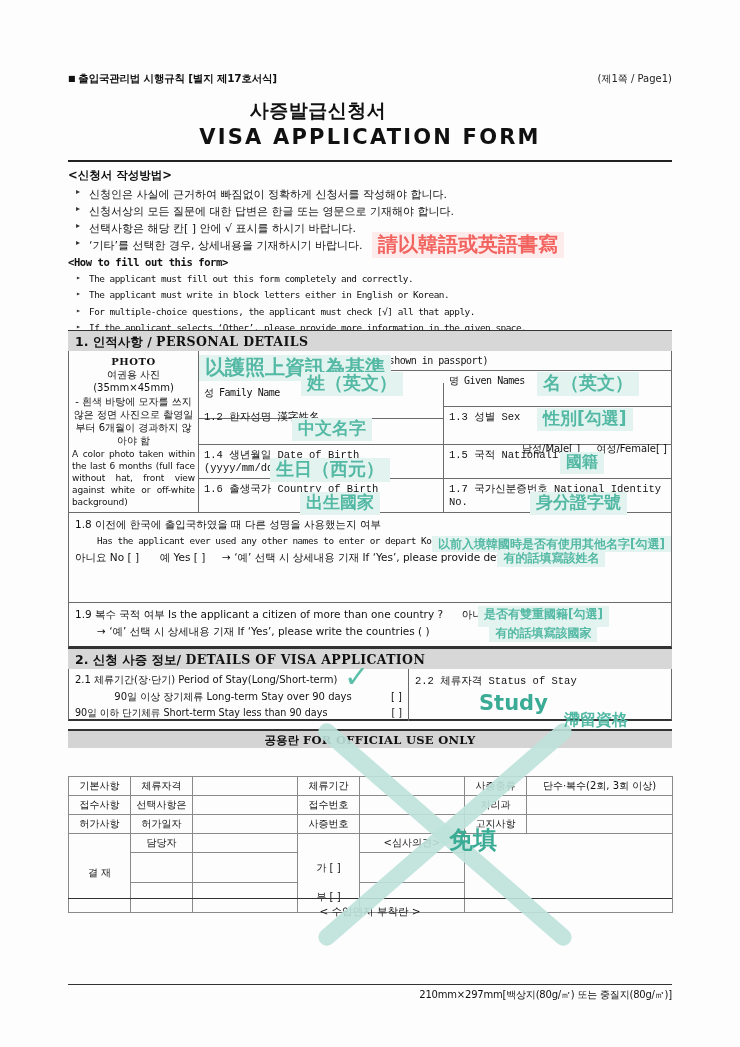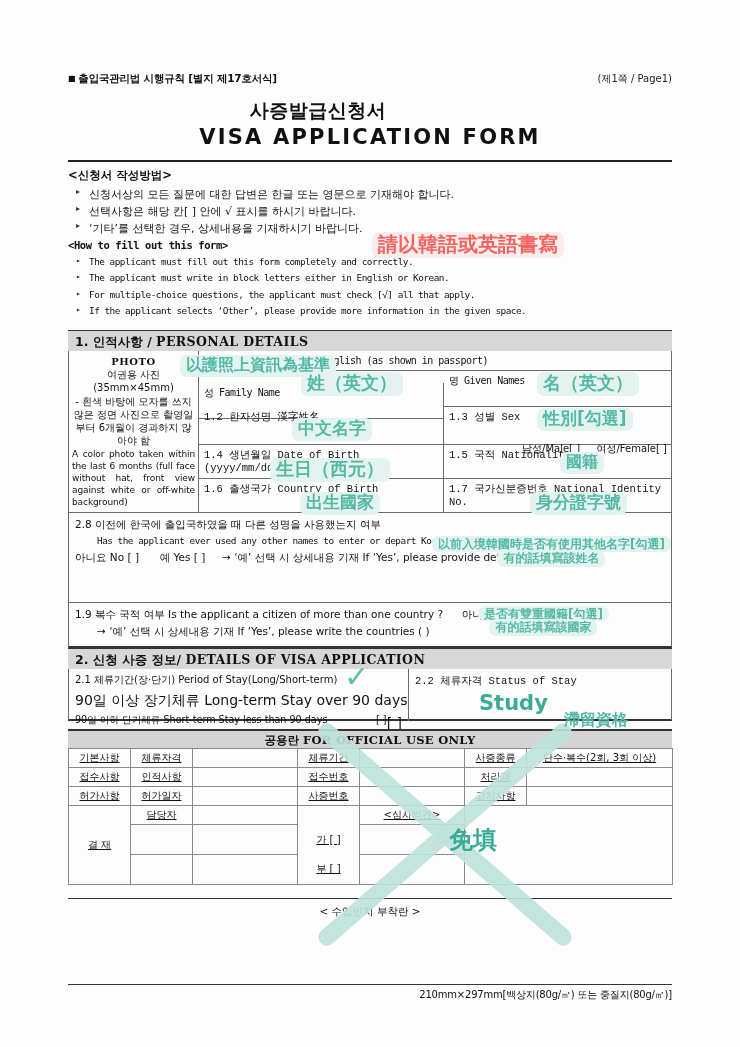--- a/index.html
+++ b/index.html
@@ -222,21 +222,21 @@
   
   .anno {
     position: absolute;
     font-weight: 700;
     white-space: nowrap;
     z-index: 40;
     line-height: 1.05;
   }
   .anno .hl {
     background: #e3f3ef;
-    border-radius: 7px;
+    border-radius: 0;
     padding: 2px 6px 3px 6px;
     display: inline-block;
   }
   .anno.teal .hl { color: #54b9a4; }
   .anno.red  .hl { color: #f2625e; background: #fdeceb; }
 
   .anno.teal-dark .hl { color: #3aab95; }
 
   
   .bigx { position: absolute; z-index: 30; pointer-events: none; }
@@ -265,20 +265,21 @@
     <div class="hdr-left"><span class="sq">■</span><span>출입국관리법 시행규칙 [별지 제17호서식]</span></div>
     <div class="hdr-right">(제1쪽 / Page1)</div>
   </div>
   <div class="title-kr">사증발급신청서</div>
   <div class="title-en">VISA APPLICATION FORM</div>
   <div class="rule-top"></div>
 
   <div class="instr">
     <div class="head">&lt;신청서 작성방법&gt;</div>
     <ul>
+      <li>신청인은 사실에 근거하여 빠짐없이 정확하게 신청서를 작성해야 합니다.</li>
       <li>신청서상의 모든 질문에 대한 답변은 한글 또는 영문으로 기재해야 합니다.</li>
       <li>선택사항은 해당 칸[   ] 안에 √ 표시를 하시기 바랍니다.</li>
       <li>‘기타’를 선택한 경우, 상세내용을 기재하시기 바랍니다.</li>
     </ul>
     <div class="head en">&lt;How to fill out this form&gt;</div>
     <ul>
       <li class="en">The applicant must fill out this form completely and correctly.</li>
       <li class="en">The applicant must write in block letters either in English or Korean.</li>
       <li class="en">For multiple-choice questions, the applicant must check [√] all that apply.</li>
       <li class="en">If the applicant selects ‘Other’, please provide more information in the given space.</li>
@@ -330,21 +331,21 @@
 
     <div class="cell bdr-r bdr-b" style="left:130px; top:128px; width:245px; height:34px;">
       <span class="lbl-num">1.6 출생국가 Country of Birth</span>
     </div>
     <div class="cell bdr-b" style="left:375px; top:128px; width:228px; height:34px;">
       <span class="lbl-num">1.7 국가신분증번호 National Identity No.</span>
     </div>
   </div>
 
   <div class="block" style="top:513px; height:90px; border-bottom:1px solid #6b6b6b;">
-    <span class="ln">2.8  이전에 한국에 출입국하였을 때 다른 성명을 사용했는지 여부</span>
+    <span class="ln">1.8  이전에 한국에 출입국하였을 때 다른 성명을 사용했는지 여부</span>
     <span class="ln indent en">Has the applicant ever used any other names to enter or depart Korea</span>
     <span class="ln">
       <span>아니요 No [    ]</span>
       <span style="display:inline-block;width:14px;"></span>
       <span>예 Yes [    ]</span>
       <span style="display:inline-block;width:10px;"></span>
       <span>→ ‘예’ 선택 시  상세내용 기재 If ‘Yes’, please provide details</span>
     </span>
   </div>
 
@@ -360,40 +361,40 @@
   </div>
 
   <div class="sec-bar" style="top:648px;">
     <span>2. 신청 사증 정보/</span>
     <span class="en">DETAILS OF VISA APPLICATION</span>
   </div>
 
   <div class="grid" style="top:669px; height:52px; border-bottom:2.2px solid #333;">
     <div class="cell bdr-r" style="left:0; top:0; width:340px; height:52px; padding:3px 6px;">
       <span class="ln" style="font-size:10px;">2.1 체류기간(장·단기) Period of Stay(Long/Short-term)</span>
-      <span class="ln" style="font-size:14px;text-align:center;">
+      <span class="ln" style="font-size:10px;text-align:center;">
         <span>90일 이상 장기체류 Long-term Stay over 90 days</span>
         <span style="float:right;">[      ]</span>
       </span>
       <span class="ln" style="font-size:9.6px;">
         <span>90일 이하 단기체류 Short-term Stay less than 90 days</span>
         <span style="float:right;">[      ]</span>
       </span>
     </div>
     <div class="cell" style="left:340px; top:0; width:263px; height:52px; padding:5px 6px;">
       <span class="lbl-num">2.2 체류자격 Status of Stay</span>
     </div>
   </div>
 
   <div class="offbar" style="top:729px;">
     <span>공용란</span>
     <span class="en">FOR OFFICIAL USE ONLY</span>
   </div>
 
-  <table class="offtable" style="top:748px;text-decoration:underline;">
+  <table class="offtable" style="top:776px;">
     <colgroup>
       <col style="width:62px">
         <col style="width:62px">
         <col style="width:105px">
       <col style="width:62px">
         <col style="width:105px">
         <col style="width:62px">
         <col style="width:146px">
     </colgroup>
     <tbody>
@@ -401,21 +402,21 @@
         <td>기본사항</td>
         <td>체류자격</td>
         <td></td>
         <td>체류기간</td>
         <td></td>
         <td>사증종류</td>
         <td>단수·복수(2회, 3회 이상)</td>
       </tr>
       <tr>
         <td>접수사항</td>
-        <td>인적사항</td>
+        <td>선택사항은</td>
         <td></td>
         <td>접수번호</td>
         <td></td>
         <td>처리과</td>
         <td></td>
       </tr>
       <tr>
         <td>허가사항</td>
         <td>허가일자</td>
         <td></td>
@@ -454,21 +455,21 @@
 
   <div class="bigx" style="left:285px; top:748px; width:330px; height:160px;">
     <span style="left:-5px; top:78px; width:330px; height:17px; transform:rotate(-41deg); transform-origin:center;"></span>
     <span style="left:-5px; top:78px; width:330px; height:17px; transform:rotate(41deg); transform-origin:center;"></span>
   </div>
 
   <div class="anno red" style="left:372px; top:232px; font-size:20px;">
     <span class="hl">請以韓語或英語書寫</span>
   </div>
 
-  <div class="anno teal" style="left:180px; top:355px; font-size:16px;">
+  <div class="anno teal" style="left:199px; top:355px; font-size:20px;">
     <span class="hl">以護照上資訊為基準</span>
   </div>
 
   <div class="anno teal" style="left:294px; top:372px; font-size:18px;padding-left:7px;">
     <span class="hl">姓（英文）</span>
   </div>
 
   <div class="anno teal" style="left:537px; top:372px; font-size:18px;">
     <span class="hl">名（英文）</span>
   </div>
@@ -496,21 +497,21 @@
   <div class="anno teal" style="left:530px; top:492px; font-size:17px;">
     <span class="hl">身分證字號</span>
   </div>
 
   <div class="anno teal" style="left:432px; top:536px; font-size:12px; text-align:center;">
     <span class="hl" style="padding-bottom:1px;">以前入境韓國時是否有使用其他名字[勾選]</span><br>
     <span class="hl" style="margin-top:-2px;">有的話填寫該姓名</span>
   </div>
 
   <div class="anno teal" style="left:478px; top:606px; font-size:12px; text-align:center;">
-    <span class="hl" style="padding-bottom:0;">是否有雙重國籍[勾選]</span><br>
+    <span class="hl" style="padding-bottom:6px;">是否有雙重國籍[勾選]</span><br>
     <span class="hl" style="margin-top:-2px;">有的話填寫該國家</span>
   </div>
 
   <div class="anno teal" style="left:558px; top:668px; font-size:16px;margin-top:42px;">
     <span class="hl" style="background:transparent;">滯留資格</span>
   </div>
 
   <div class="anno teal-dark" style="left:473px; top:690px; font-size:21px;">
     <span class="hl" style="background:transparent;">Study</span>
   </div>

